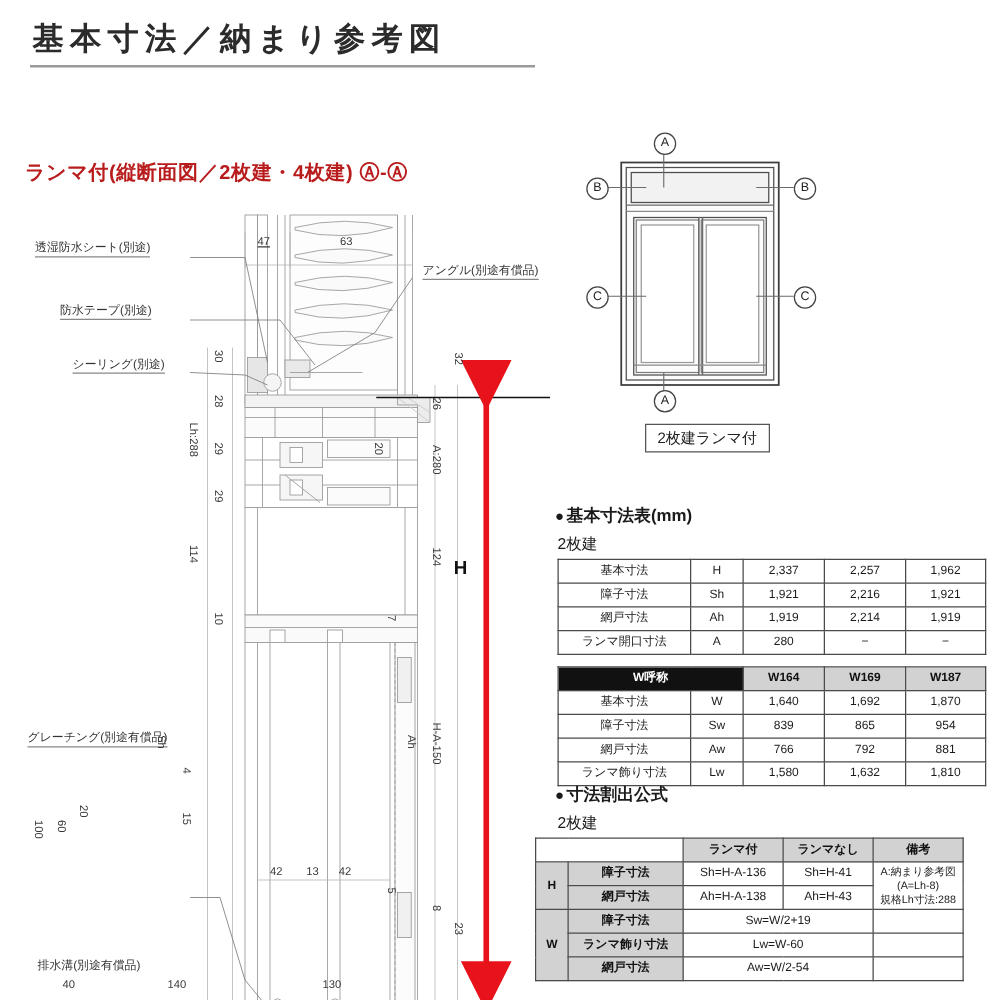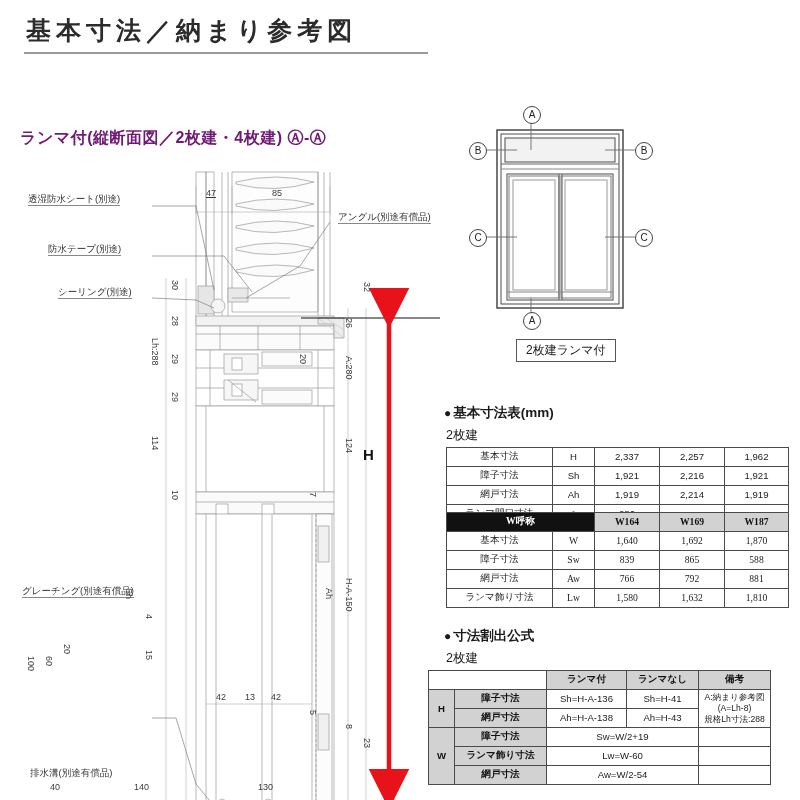--- a/index.html
+++ b/index.html
@@ -20,21 +20,21 @@
     color:#2b2b2b;
   }
   .title-rule{
     position:absolute;left:24px;top:52px;width:404px;height:2px;
     background:#9a9a9a;
   }
 
   
   .sec-caption{
     position:absolute;left:20px;top:128px;
-    font-size:16px;font-weight:600;letter-spacing:.5px;color:#701a75;
+    font-size:16px;font-weight:600;letter-spacing:.5px;color:#b91c1c;
   }
 
   
   .drawing{position:absolute;left:0;top:158px;width:440px;height:642px;}
   .drawing svg{display:block;}
 
   
   .callout{
     position:absolute;font-size:9.5px;color:#333;white-space:nowrap;
     border-bottom:1px solid #888;padding-bottom:1px;line-height:1.1;
@@ -252,21 +252,21 @@
     </svg>
 
     <div class="callout" style="left:28px;top:36px;">透湿防水シート(別途)</div>
     <div class="callout" style="left:48px;top:86px;">防水テープ(別途)</div>
     <div class="callout" style="left:58px;top:129px;">シーリング(別途)</div>
     <div class="callout" style="left:338px;top:54px;">アングル(別途有償品)</div>
     <div class="callout" style="left:22px;top:428px;">グレーチング(別途有償品)</div>
     <div class="callout" style="left:30px;top:610px;border:none;">排水溝(別途有償品)</div>
 
     <div class="dim" style="left:206px;top:30px;text-decoration:underline;">47</div>
-    <div class="dim" style="left:272px;top:30px;">85</div>
+    <div class="dim" style="left:272px;top:30px;">63</div>
 
     <div class="dim v" style="left:170px;top:122px;">30</div>
     <div class="dim v" style="left:170px;top:158px;">28</div>
     <div class="dim v" style="left:170px;top:196px;">29</div>
     <div class="dim v" style="left:170px;top:234px;">29</div>
     <div class="dim v" style="left:150px;top:180px;">Lh:288</div>
     <div class="dim v" style="left:150px;top:278px;">114</div>
     <div class="dim v" style="left:170px;top:332px;">10</div>
     <div class="dim v" style="left:124px;top:430px;">Sh</div>
 
@@ -378,21 +378,21 @@
       <tr>
         <td class="lbl">ランマ開口寸法</td>
         <td class="sym">A</td>
         <td>280</td>
         <td>−</td>
         <td>−</td>
       </tr>
     </tbody>
   </table>
 
-  <table class="dt" style="left:446px;top:512px;width:342px;font-family:Liberation Serif, serif;">
+  <table class="dt" style="left:446px;top:533px;width:342px;">
     <colgroup>
         <col style="width:106px">
         <col style="width:42px">
         <col style="width:65px">
         <col style="width:65px">
         <col style="width:64px">
       </colgroup>
     <tbody>
       <tr>
         <td class="hdr-black" colspan="2">W呼称</td>
@@ -405,21 +405,21 @@
         <td class="sym">W</td>
         <td>1,640</td>
         <td>1,692</td>
         <td>1,870</td>
       </tr>
       <tr>
         <td class="lbl">障子寸法</td>
         <td class="sym">Sw</td>
         <td>839</td>
         <td>865</td>
-        <td>588</td>
+        <td>954</td>
       </tr>
       <tr>
         <td class="lbl">網戸寸法</td>
         <td class="sym">Aw</td>
         <td>766</td>
         <td>792</td>
         <td>881</td>
       </tr>
       <tr>
         <td class="lbl">ランマ飾り寸法</td>

